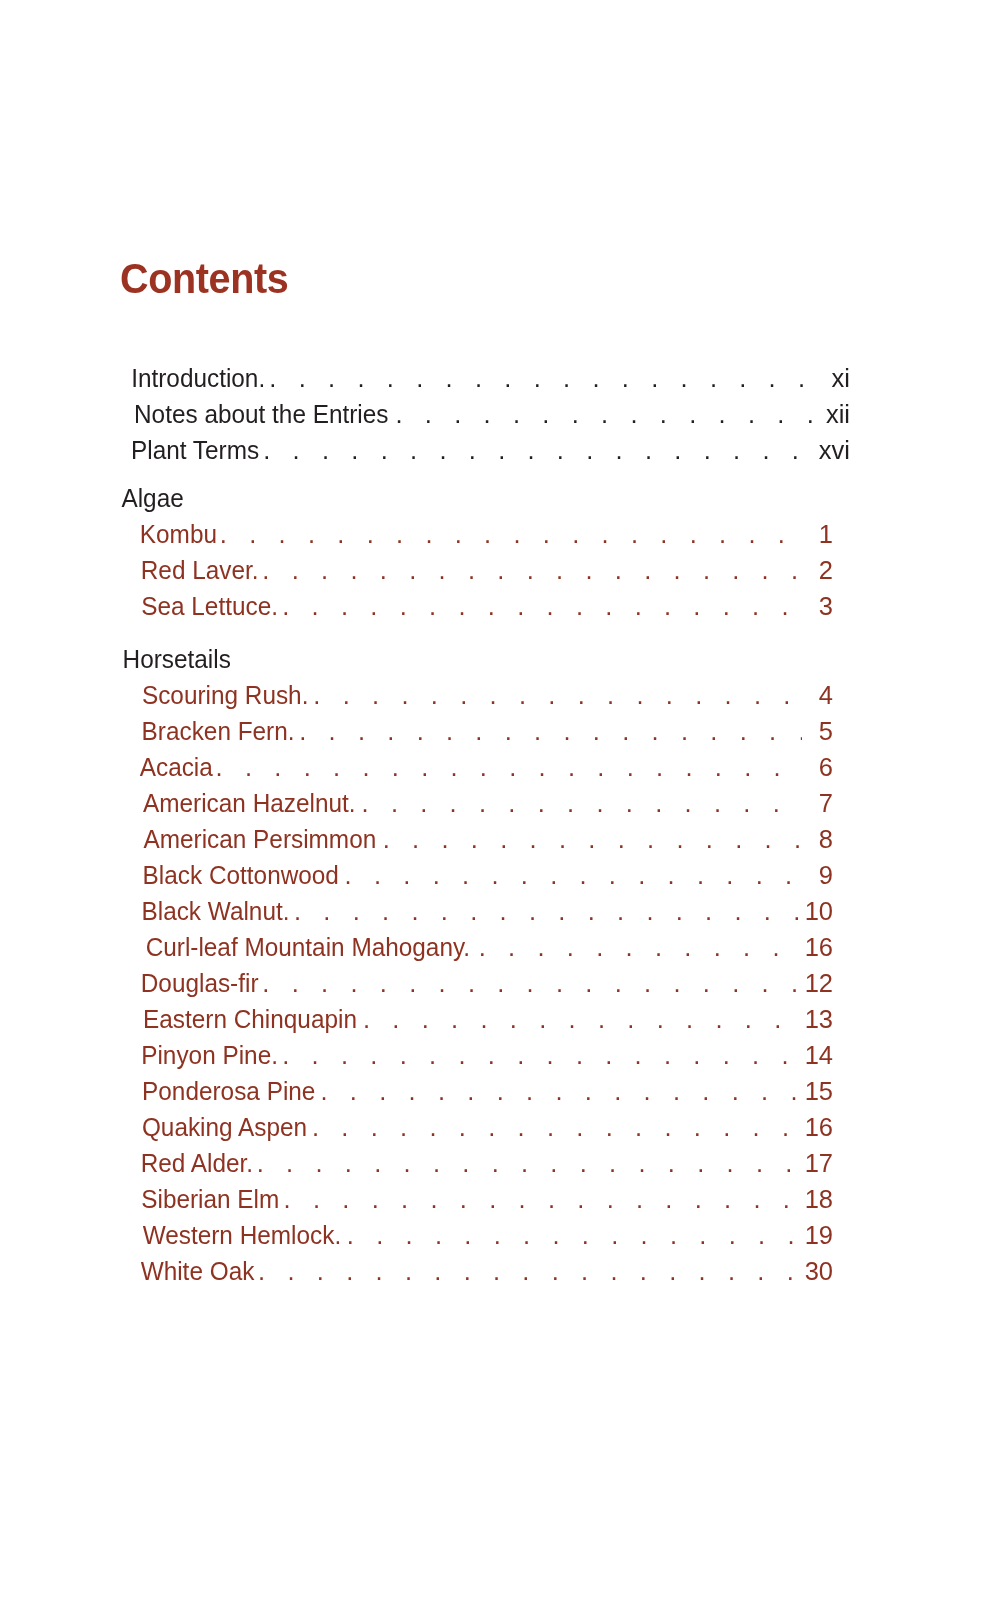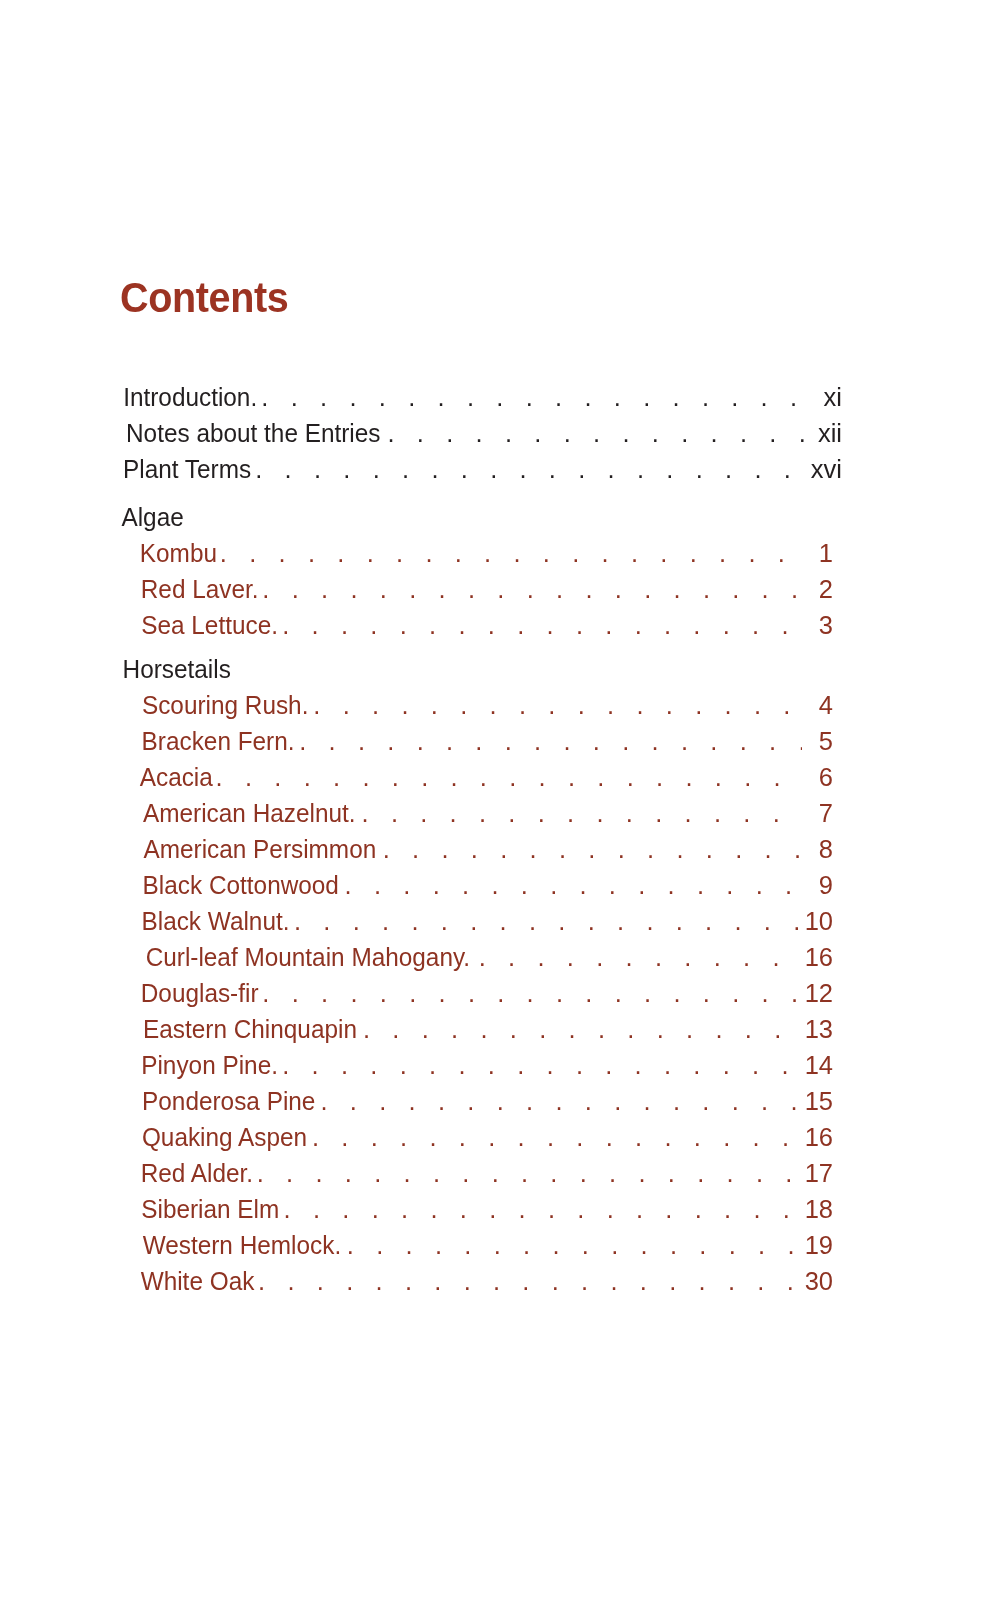--- a/index.html
+++ b/index.html
@@ -20,21 +20,21 @@
     position: relative;
     width: 1000px;
     height: 1611px;
     background: #ffffff;
     overflow: hidden;
   }
 
   .content-area {
     position: absolute;
     left: 120px;
-    top: 276px;
+    top: 257px;
     width: 722px;
   }
 
   .page-title {
     font-size: 43px;
     font-weight: bold;
     color: #9c3322;
     letter-spacing: -0.4px;
     line-height: 1;
     margin: 0 0 66px 0;
@@ -80,21 +80,21 @@
   .toc-row .pagenum {
     flex: 0 0 auto;
     text-align: right;
     min-width: 30px;
     padding-left: 3px;
   }
 
   
   .row-front {
     color: #231f20;
-    margin-left: 0;
+    margin-left: 8px;
   }
   .row-front .leader { color: #231f20; }
 
   
   .row-group {
     color: #231f20;
     margin-left: 0;
     display: block;
     font-size: 25.5px;
     line-height: 1;
@@ -109,21 +109,21 @@
 
   
   .row-entry {
     color: #8e3322;
     margin-left: 18px;
     width: 695px;
   }
   .row-entry .leader { color: #8e3322; }
 
   .gap-before { margin-top: 12px; }
-  .gap-small  { margin-top: 8px; }
+  .gap-small  { margin-top: 17px; }
 </style>
 </head>
 <body>
 
 <div class="page">
   <div class="content-area">
 
     <h1 class="page-title">Contents</h1>
 
     <div class="toc-list">

